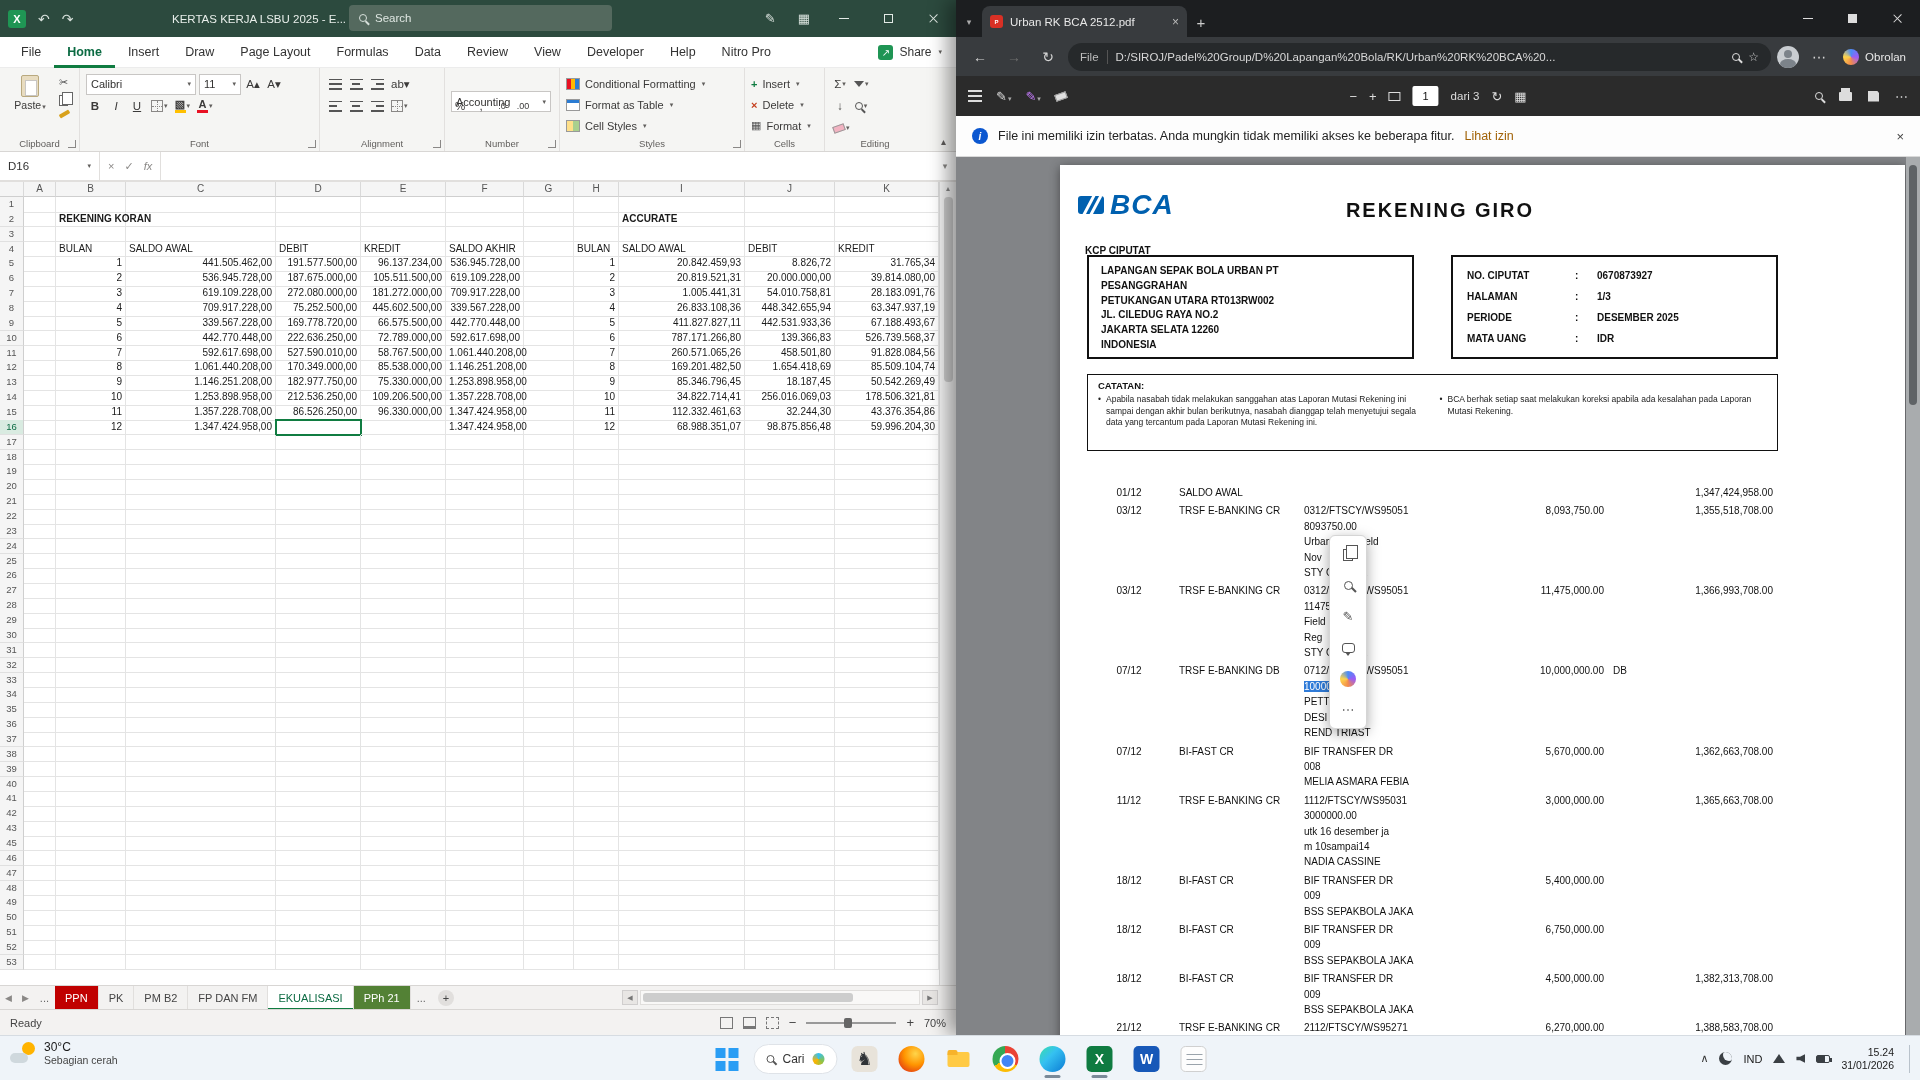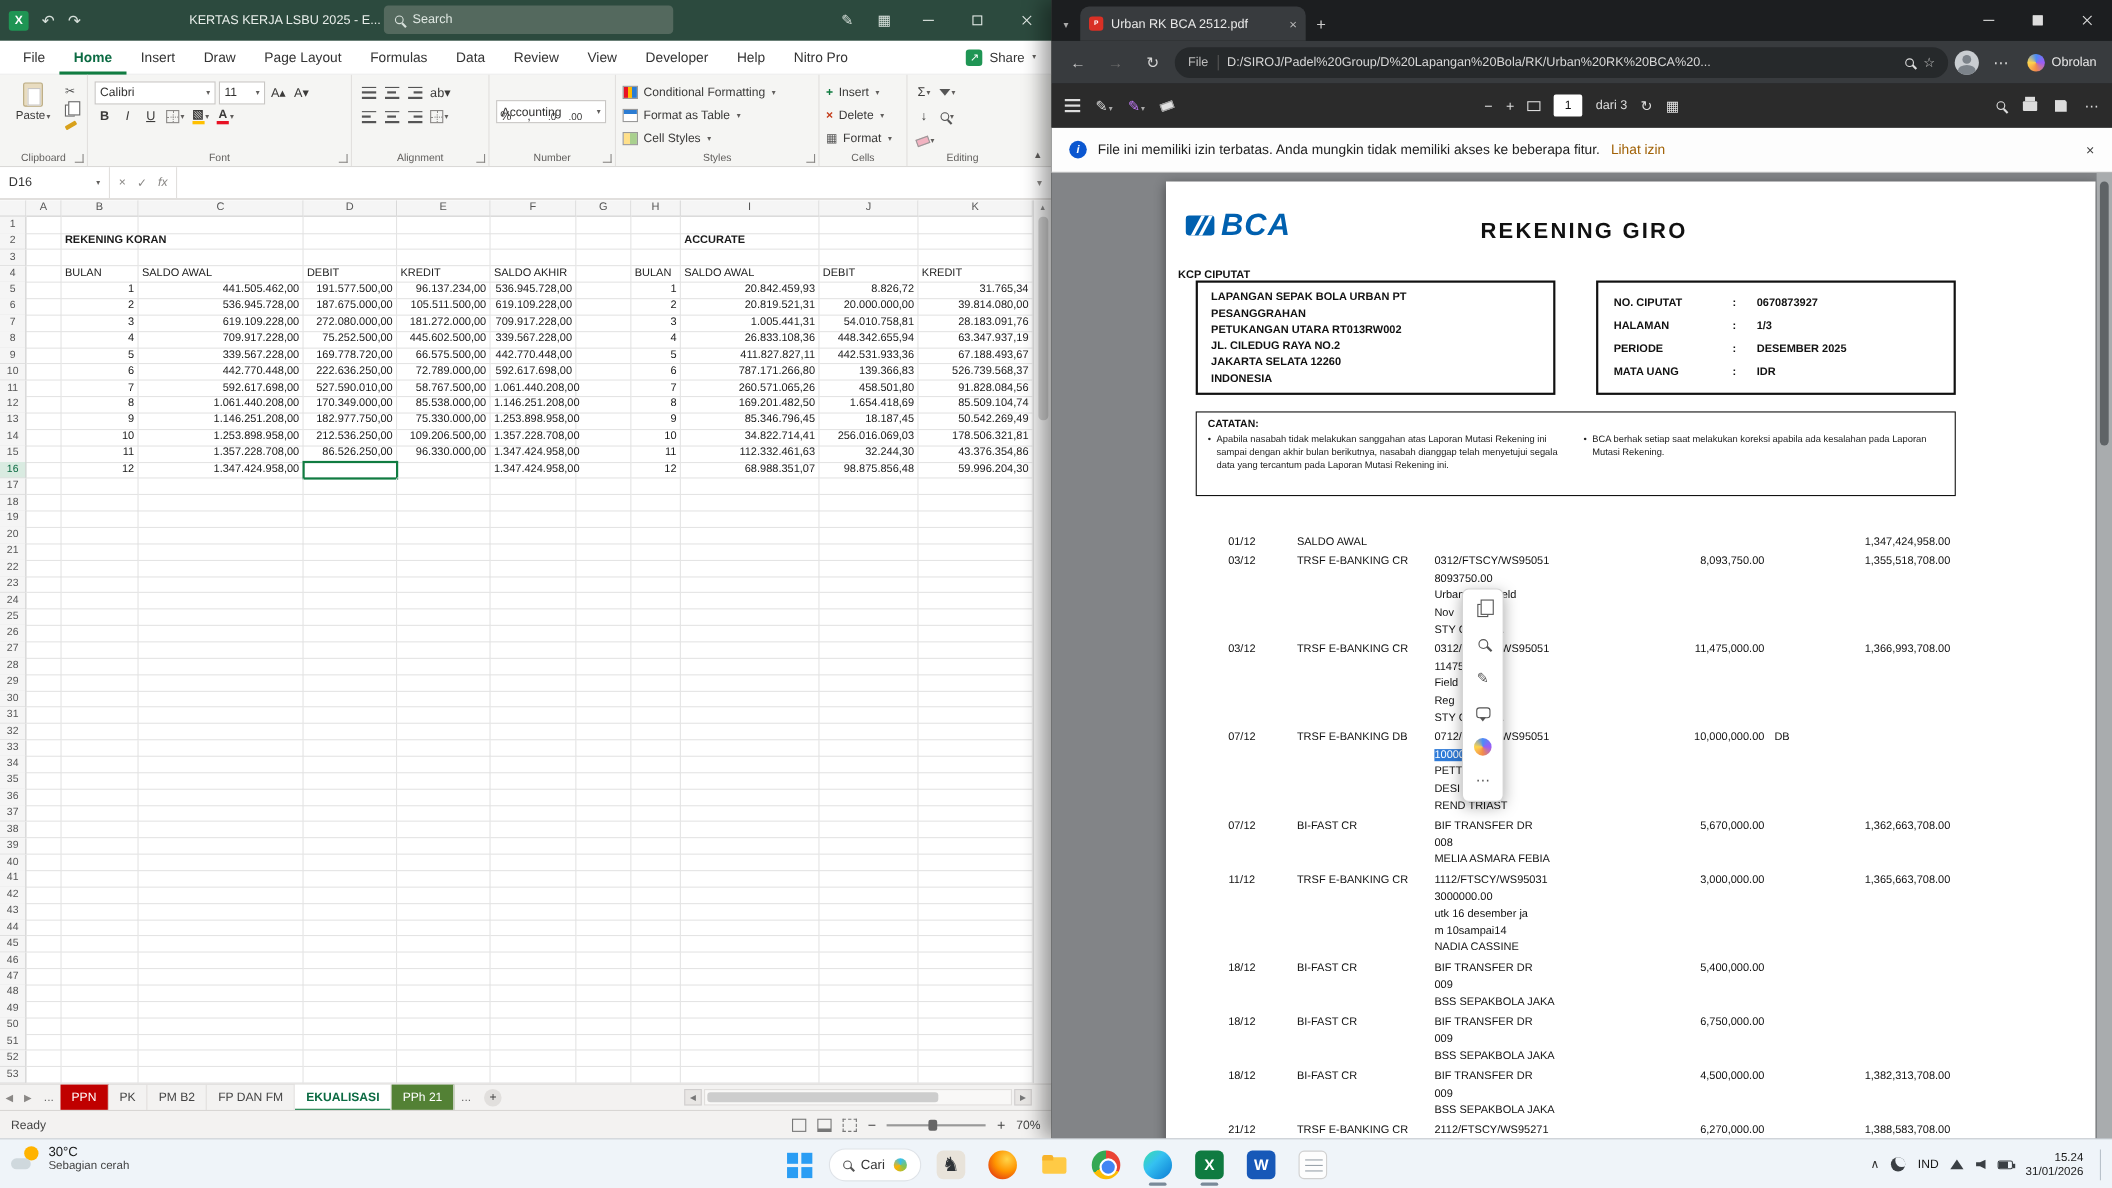--- a/index.html
+++ b/index.html
@@ -83,21 +83,21 @@
 .hlsel{background:#d9ebe1;color:#0c6b43;}
 .selcell{outline:2px solid #107C41;outline-offset:-1px;}
 .xl-vscroll{width:17px;background:#f4f4f4;border-left:1px solid #dcdcdc;display:flex;flex-direction:column;align-items:center;font-size:8px;color:#888;}
 .vthumb{width:9px;height:185px;background:#cdcdcd;border-radius:4px;margin-top:4px;}
 
 .xl-sheetbar{height:24px;background:#f3f2f1;border-top:1px solid #d8d6d4;display:flex;align-items:center;flex:none;font-size:11px;color:#444;}
 .snav{padding:0 5px;color:#8a8886;font-size:9px;}
 .stab{padding:0 10px;height:24px;display:flex;align-items:center;border-right:1px solid #e1dfdd;white-space:nowrap;}
 .stab.red{background:#c00000;color:#fff;}
 .stab.green{background:#538135;color:#fff;}
-.stab.active{background:#fff;color:#0c6b43;font-weight:bold;box-shadow:inset 0 -2px 0 #107C41;}
+.stab.active{background:#fff;color:#0c6b43;font-weight:normal;box-shadow:inset 0 -2px 0 #107C41;}
 .sdots{padding:0 6px;color:#666;}
 .splus{width:16px;height:16px;border-radius:50%;background:#e1dfdd;display:flex;align-items:center;justify-content:center;margin-left:6px;font-size:11px;color:#444;}
 .hscroll{margin-left:auto;margin-right:18px;display:flex;align-items:center;gap:2px;}
 .hbox{width:16px;height:15px;background:#e8e6e4;border:1px solid #d0cece;display:flex;align-items:center;justify-content:center;font-size:7px;color:#777;}
 .htrack{width:280px;height:15px;background:#f9f8f7;border:1px solid #e0dedc;position:relative;}
 .hthumb{position:absolute;left:2px;top:2px;width:210px;height:9px;background:#cdcdcd;border-radius:3px;}
 
 .xl-status{height:26px;background:#f3f2f1;border-top:1px solid #d8d6d4;display:flex;align-items:center;padding:0 10px;font-size:11px;color:#444;flex:none;}
 .zoomarea{margin-left:auto;display:flex;align-items:center;gap:10px;}
 .vicon{width:13px;height:12px;border:1px solid #777;}
@@ -156,21 +156,21 @@
 .notx{margin-left:auto;color:#444;font-size:13px;}
 
 .eg-viewer{flex:1;position:relative;background:#828487;overflow:hidden;}
 .pdf-page{position:absolute;left:104px;top:8px;width:845px;height:1200px;background:#fff;box-shadow:0 2px 10px rgba(0,0,0,.45);color:#111;}
 .bca-logo{position:absolute;left:18px;top:24px;display:flex;align-items:center;gap:6px;}
 .bca-emb{width:26px;height:18px;background:#0060AF;border-radius:3px;position:relative;overflow:hidden;}
 .bca-emb::before{content:"";position:absolute;left:9px;top:-2px;width:3px;height:24px;background:#fff;transform:rotate(28deg);}
 .bca-emb::after{content:"";position:absolute;left:16px;top:-2px;width:3px;height:24px;background:#fff;transform:rotate(28deg);}
 .bca-txt{font-size:28px;font-weight:800;font-style:italic;color:#0060AF;letter-spacing:1px;}
 .pdf-title{position:absolute;top:34px;left:0;width:760px;text-align:center;font-size:20px;font-weight:bold;letter-spacing:2px;}
-.pdf-branch{position:absolute;left:11px;top:80px;font-size:10px;font-weight:bold;}
+.pdf-branch{position:absolute;left:25px;top:80px;font-size:10px;font-weight:bold;}
 .holderbox{position:absolute;left:27px;top:90px;width:327px;height:104px;border:2px solid #111;padding:7px 12px;}
 .holderbox div{font-size:10px;font-weight:bold;line-height:14.8px;}
 .infobox{position:absolute;left:391px;top:90px;width:327px;height:104px;border:2px solid #111;padding:8px 14px;}
 .ir{display:flex;font-size:10px;font-weight:bold;line-height:21px;}
 .ir .l{width:108px;}
 .ir .c{width:22px;}
 .catbox{position:absolute;left:27px;top:209px;width:691px;height:77px;border:1.5px solid #111;padding:5px 10px;}
 .cat-t{font-size:9.5px;font-weight:bold;margin-bottom:3px;}
 .cat-cols{display:flex;gap:14px;}
 .cat-c{flex:1;display:flex;gap:5px;font-size:8.5px;line-height:11.5px;color:#222;}
@@ -1107,34 +1107,20 @@
             <div class="gc"></div>
             <div class="gc"></div>
             <div class="gc"></div>
             <div class="gc"></div>
             <div class="gc"></div>
             <div class="gc"></div>
             <div class="gc"></div>
           </div>
           <div class="gr">
             <div class="rn">43</div>
-            <div class="gc"></div>
-            <div class="gc"></div>
-            <div class="gc"></div>
-            <div class="gc"></div>
-            <div class="gc"></div>
-            <div class="gc"></div>
-            <div class="gc"></div>
-            <div class="gc"></div>
-            <div class="gc"></div>
-            <div class="gc"></div>
-            <div class="gc"></div>
-          </div>
-          <div class="gr">
-            <div class="rn">44</div>
             <div class="gc"></div>
             <div class="gc"></div>
             <div class="gc"></div>
             <div class="gc"></div>
             <div class="gc"></div>
             <div class="gc"></div>
             <div class="gc"></div>
             <div class="gc"></div>
             <div class="gc"></div>
             <div class="gc"></div>

